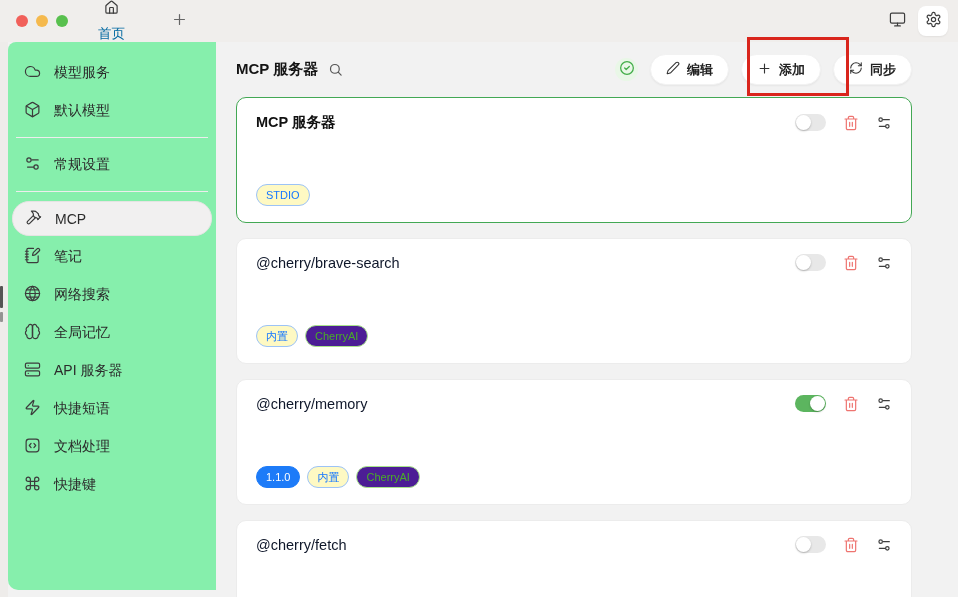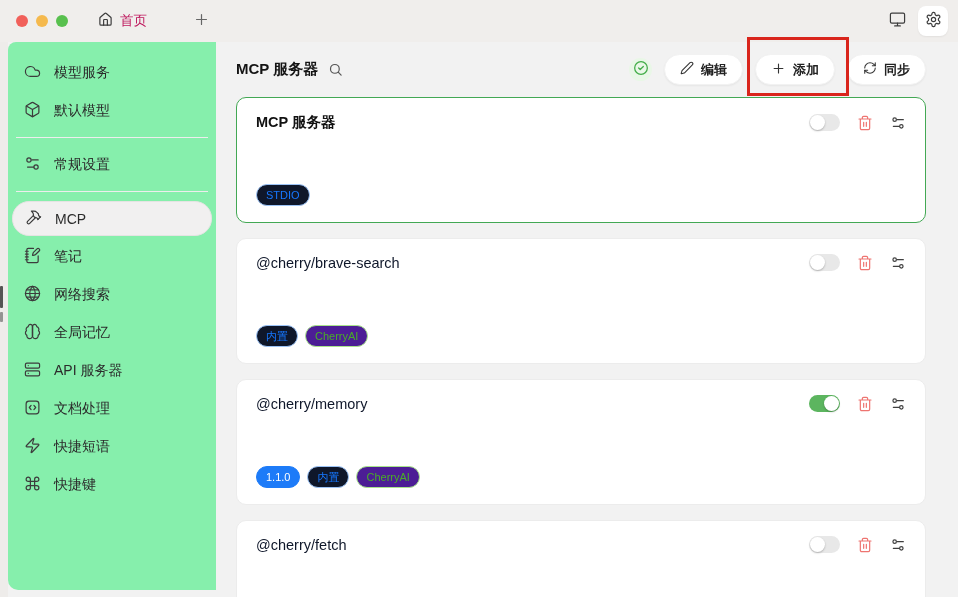--- a/index.html
+++ b/index.html
@@ -5,21 +5,21 @@
   * { margin:0; padding:0; box-sizing:border-box; }
   html,body { width:958px; height:597px; overflow:hidden;
     font-family:"Liberation Sans", sans-serif; background:#f0eeec; }
   .window { position:relative; width:958px; height:597px; }
 
   
   .topbar { height:42px; display:flex; align-items:center; background:#f0eeec; padding:0 10px 0 16px; }
   .traffic { display:flex; gap:8px; align-items:center; }
   .dot { width:12px; height:12px; border-radius:50%; }
   .dot.red{ background:#f1605a; } .dot.yellow{ background:#f5b94d; } .dot.green{ background:#58c04e; }
-  .tab { display:flex; align-items:center; gap:7px; margin-left:30px; color:#be185d; font-size:13.5px; }
+  .tab { display:flex; align-items:center; gap:7px; margin-left:30px; color:#0369a1; font-size:13.5px;flex-direction:column; }
   .tab svg { stroke:#3c3c3c; }
   .newtab { margin-left:46px; color:#555; display:flex; align-items:center; }
   .topbar-spacer { flex:1; }
   .top-icon { display:flex; align-items:center; justify-content:center; width:30px; height:30px; color:#3c3c3c; }
   .gear-btn { background:#fff; border-radius:8px; box-shadow:0 1px 2px rgba(0,0,0,.06); margin-left:6px; }
 
   
   .content { position:absolute; top:42px; left:0; right:0; bottom:0; display:flex; background:#f2f2f2; }
   .gutter { width:8px; background:#eeecea; position:relative; }
   .edge-artifact { position:absolute; left:0; top:244px; width:3px; height:22px; background:#3a3a3a; border-radius:1px; opacity:.85; }
@@ -28,21 +28,21 @@
   
   .sidebar { width:208px; background:#86efac; height:calc(100% - 7px);
     border-radius:8px 0 0 10px; padding:10px 0; overflow:hidden; }
   .side-item { display:flex; align-items:center; gap:13px; height:35px; margin:3px 4px;
     padding:0 12px; font-size:14px; color:#2b2b2b; border-radius:17px; cursor:default; }
   .side-item svg { stroke:#3c3c3c; flex:none; }
   .side-item.active { background:#f1f0f0; border:1px solid #e5e4e3; }
   .divider { height:1px; background:#ededed; margin:9px 8px; }
 
   
-  .main { flex:1; padding:0 32px 0 20px; overflow:hidden; }
+  .main { flex:1; padding:0 46px 0 20px; overflow:hidden; }
   .main-header { height:55px; display:flex; align-items:center; gap:12px; }
   .page-title { font-size:15px; font-weight:700; color:#141414; }
   .search-ico { display:flex; color:#555; margin-left:-2px; }
   .mh-spacer { flex:1; }
   .ok-badge { width:23px; height:23px; border-radius:50%; background:#e9f7e7;
     display:flex; align-items:center; justify-content:center; color:#43ad49; }
   .btn { display:flex; align-items:center; gap:7px; height:31px; padding:0 15px;
     background:#fff; border:1px solid #f2f2f2; border-radius:16px; font-size:13px;
     color:#222; box-shadow:0 1px 2px rgba(0,0,0,.05); cursor:pointer;font-weight:bold; }
   .btn svg { stroke:#333; }
@@ -57,21 +57,21 @@
   .controls { display:flex; align-items:center; gap:17px; }
   .toggle { width:31px; height:17px; border-radius:9px; background:#e8e8e8; position:relative; cursor:pointer; }
   .toggle::after { content:""; position:absolute; top:1px; left:1px; width:15px; height:15px;
     border-radius:50%; background:#fff; box-shadow:0 1px 2px rgba(0,0,0,.25); }
   .toggle.on { background:#5cb55f; }
   .toggle.on::after { left:auto; right:1px; }
   .trash { display:flex; color:#ee7470; cursor:pointer; }
   .sliders2 { display:flex; color:#3f3f3f; cursor:pointer; }
   .tags { display:flex; gap:7px; min-height:21px; }
   .tag { font-size:11px; line-height:1; padding:4.5px 9px; border-radius:11px; border:1px solid transparent; }
-  .tag.blue { background:#0f172a; color:#1677ff; border-color:#9cc3f6; }
+  .tag.blue { background:#fef9c3; color:#1677ff; border-color:#9cc3f6; }
   .tag.blue-solid { background:#1d7bf8; color:#ffffff; border-color:#1d7bf8; }
   .tag.green { background:#4c1d95; color:#49ae27; border-color:#a9e38c; }
 
   
   .annotation-box { position:absolute; left:747px; top:37px; width:102px; height:59px;
     border:3px solid #d9251c; z-index:50; pointer-events:none; }
 
   svg { fill:none; stroke-linecap:round; stroke-linejoin:round; }
 </style>
 </head>
@@ -202,33 +202,33 @@
             <rect x="2" y="3" width="20" height="7" rx="2"></rect>
             <rect x="2" y="14" width="20" height="7" rx="2"></rect>
             <path d="M6 6.5h.01M6 17.5h.01"></path>
           </svg>
         </span>
         <span>API 服务器</span>
       </div>
       <div class="side-item">
         <span>
           <svg width="17" height="17" viewBox="0 0 24 24" stroke-width="1.7">
+            <path d="M4 14a1 1 0 0 1-.78-1.63l9.9-10.2a.5.5 0 0 1 .86.46l-1.92 6.02A1 1 0 0 0 13 10h7a1 1 0 0 1 .78 1.63l-9.9 10.2a.5.5 0 0 1-.86-.46l1.92-6.02A1 1 0 0 0 11 14z"></path>
+          </svg>
+        </span>
+        <span>快捷短语</span>
+      </div>
+      <div class="side-item">
+        <span>
+          <svg width="17" height="17" viewBox="0 0 24 24" stroke-width="1.7">
             <rect x="3" y="3" width="18" height="18" rx="4"></rect>
             <path d="m10 9-2.5 3L10 15M14 9l2.5 3L14 15"></path>
           </svg>
         </span>
         <span>文档处理</span>
-      </div>
-      <div class="side-item">
-        <span>
-          <svg width="17" height="17" viewBox="0 0 24 24" stroke-width="1.7">
-            <path d="M4 14a1 1 0 0 1-.78-1.63l9.9-10.2a.5.5 0 0 1 .86.46l-1.92 6.02A1 1 0 0 0 13 10h7a1 1 0 0 1 .78 1.63l-9.9 10.2a.5.5 0 0 1-.86-.46l1.92-6.02A1 1 0 0 0 11 14z"></path>
-          </svg>
-        </span>
-        <span>快捷短语</span>
       </div>
       <div class="side-item">
         <span>
           <svg width="17" height="17" viewBox="0 0 24 24" stroke-width="1.7">
             <path d="M15 6v12a3 3 0 1 0 3-3H6a3 3 0 1 0 3 3V6a3 3 0 1 0-3 3h12a3 3 0 1 0-3-3"></path>
           </svg>
         </span>
         <span>快捷键</span>
       </div>
     </div>

